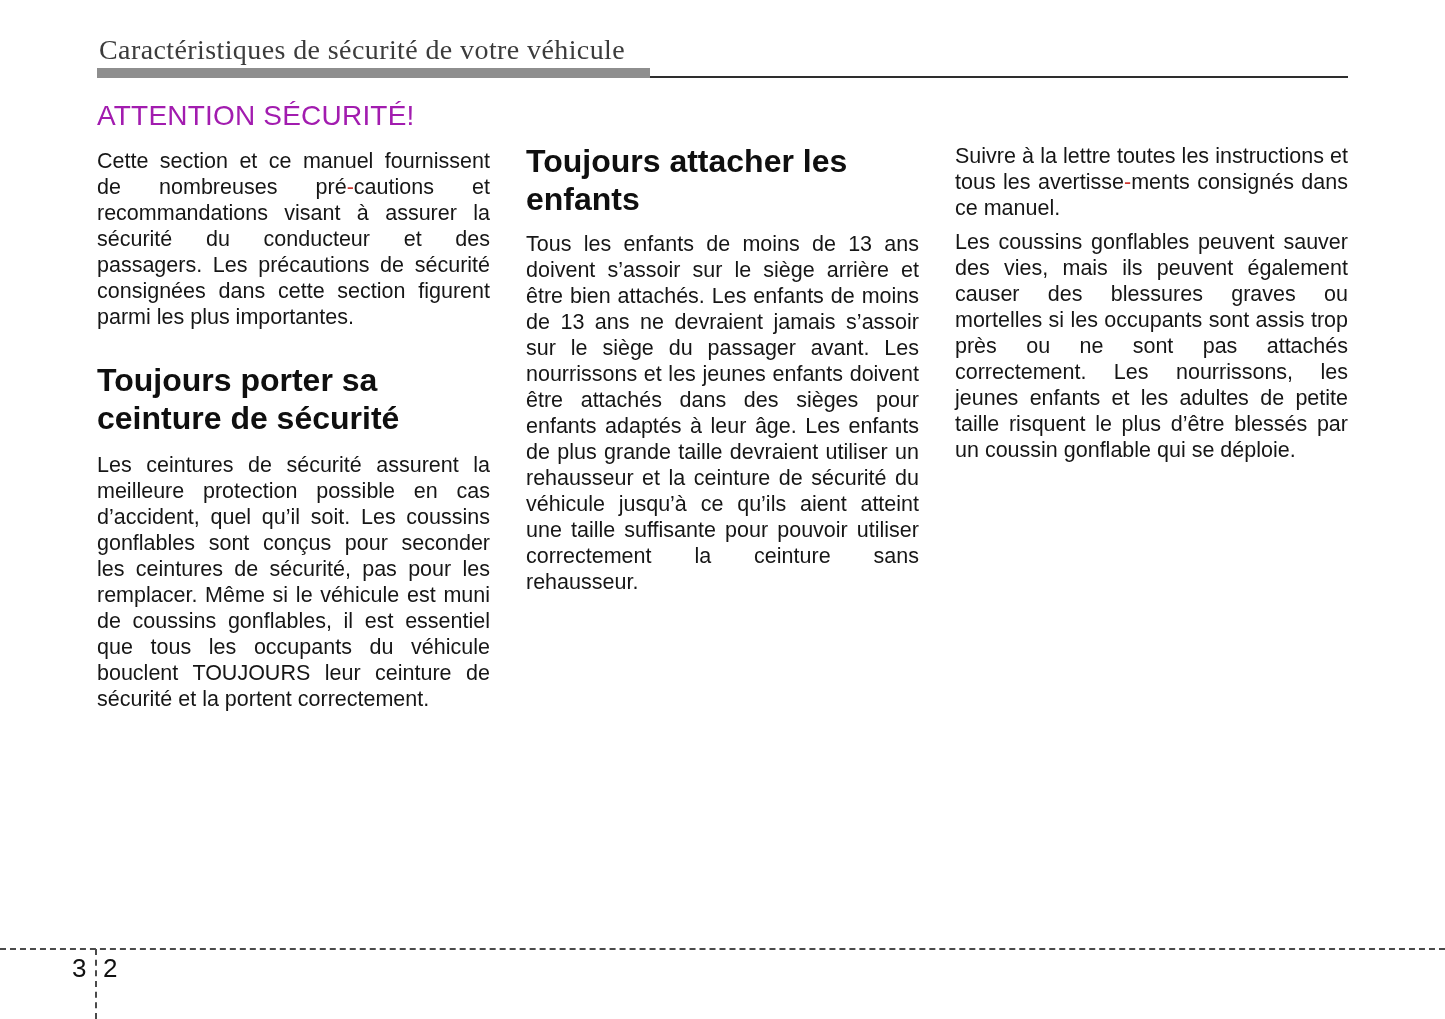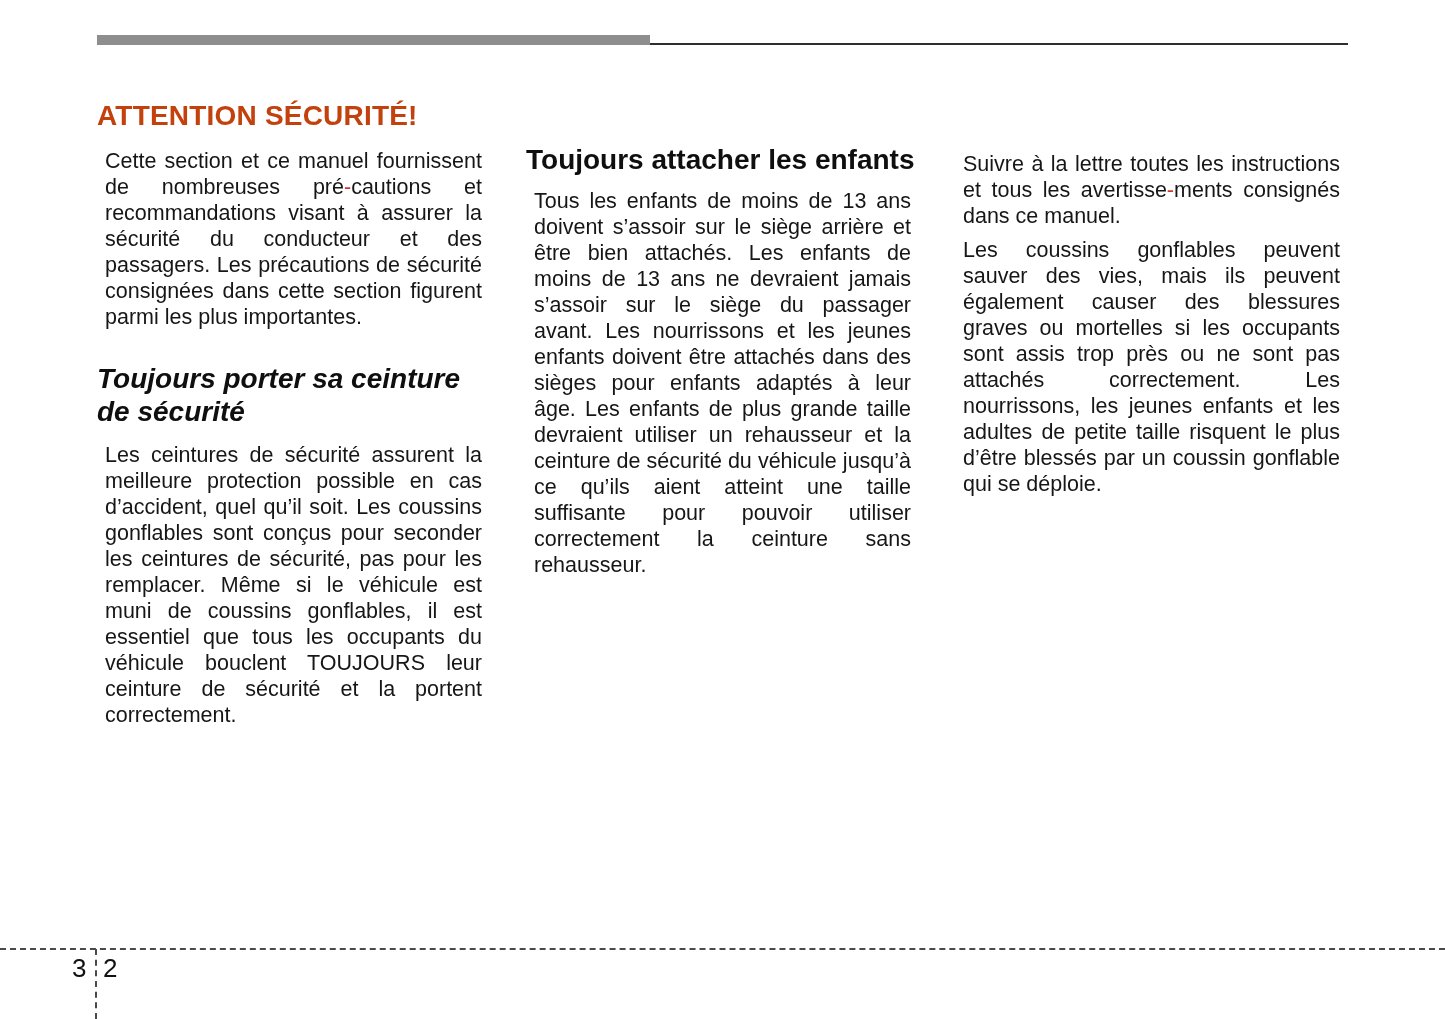--- a/index.html
+++ b/index.html
@@ -54,39 +54,39 @@
     top: 100px;
     width: 1251px;
     display: flex;
     gap: 36px;
   }
   .col { width: 393px; }
   .col-offset { padding-top: 43px; }
 
   .main-title {
     font-size: 28px;
-    font-weight: bold;
-    color: #c2410c;
+    font-weight: normal;
+    color: #a21caf;
     margin: 0 0 16px 0;
     letter-spacing: 0.2px;
   }
   .col h2 {
-    font-size: 28px;
+    font-size: 32px;
     font-weight: bold;
     color: #0f0f0f;
     line-height: 1.18;
     margin: 0 0 12px 0;
   }
-  .col h2.sub { margin-top: 32px; margin-bottom: 14px; font-style: italic; }
+  .col h2.sub { margin-top: 32px; margin-bottom: 14px; }
 
   .col p {
     font-size: 21.5px;
     line-height: 26px;
     text-align: justify;
-    margin: 8px;
+    margin: 0;
     color: #161616;
   }
   .col p + p { margin-top: 8px; }
 
   .red-hyphen { color: #d0342c; }
 
   
   .footer-rule {
     position: absolute;
     left: 0;
@@ -107,20 +107,21 @@
     font-size: 26px;
     color: #111111;
   }
   .section-num { left: 72px; }
   .page-num { left: 103px; }
 </style>
 </head>
 <body>
 
 <div class="header">
+  <div class="header-title">Caractéristiques de sécurité de votre véhicule</div>
   <div class="header-rule">
     <div class="thin-line"></div>
     <div class="thick-bar"></div>
   </div>
 </div>
 
 <div class="columns">
 
   <div class="col">
     <div class="main-title">ATTENTION SÉCURITÉ!</div>

